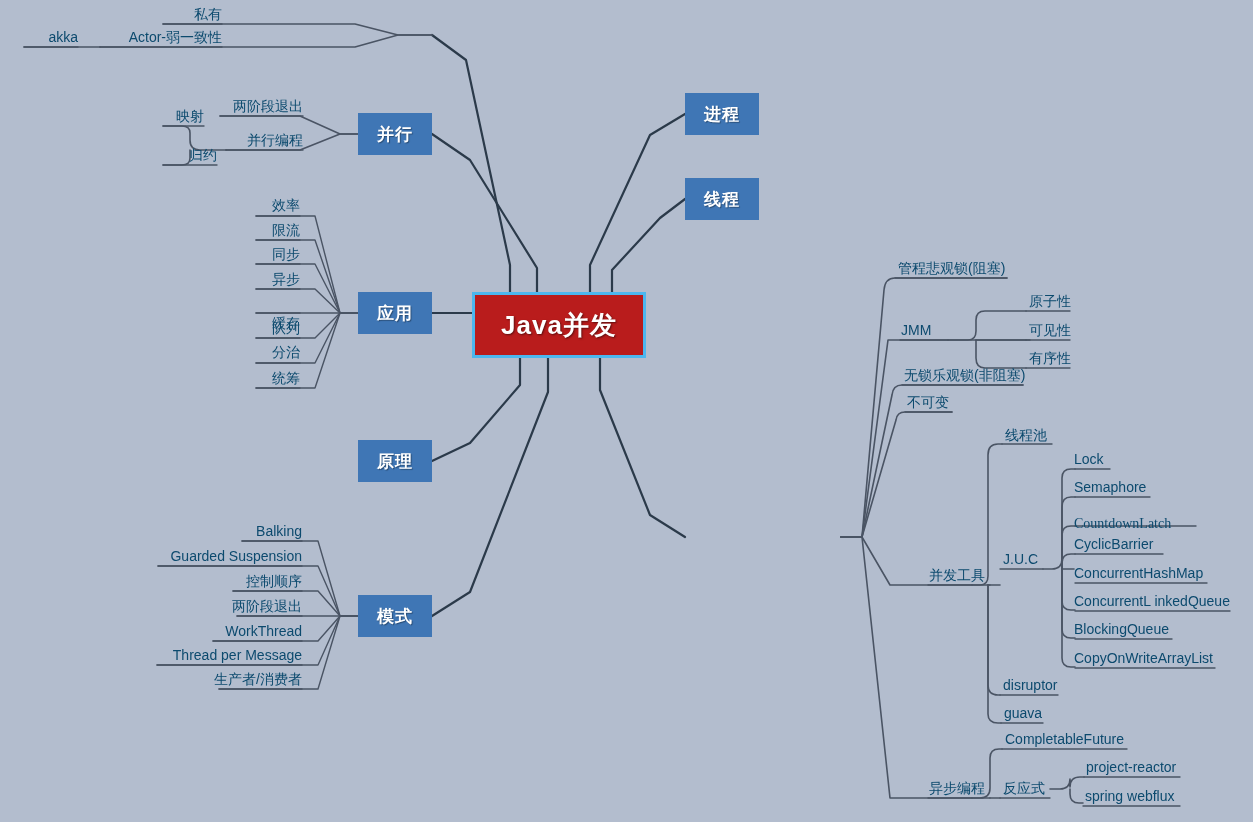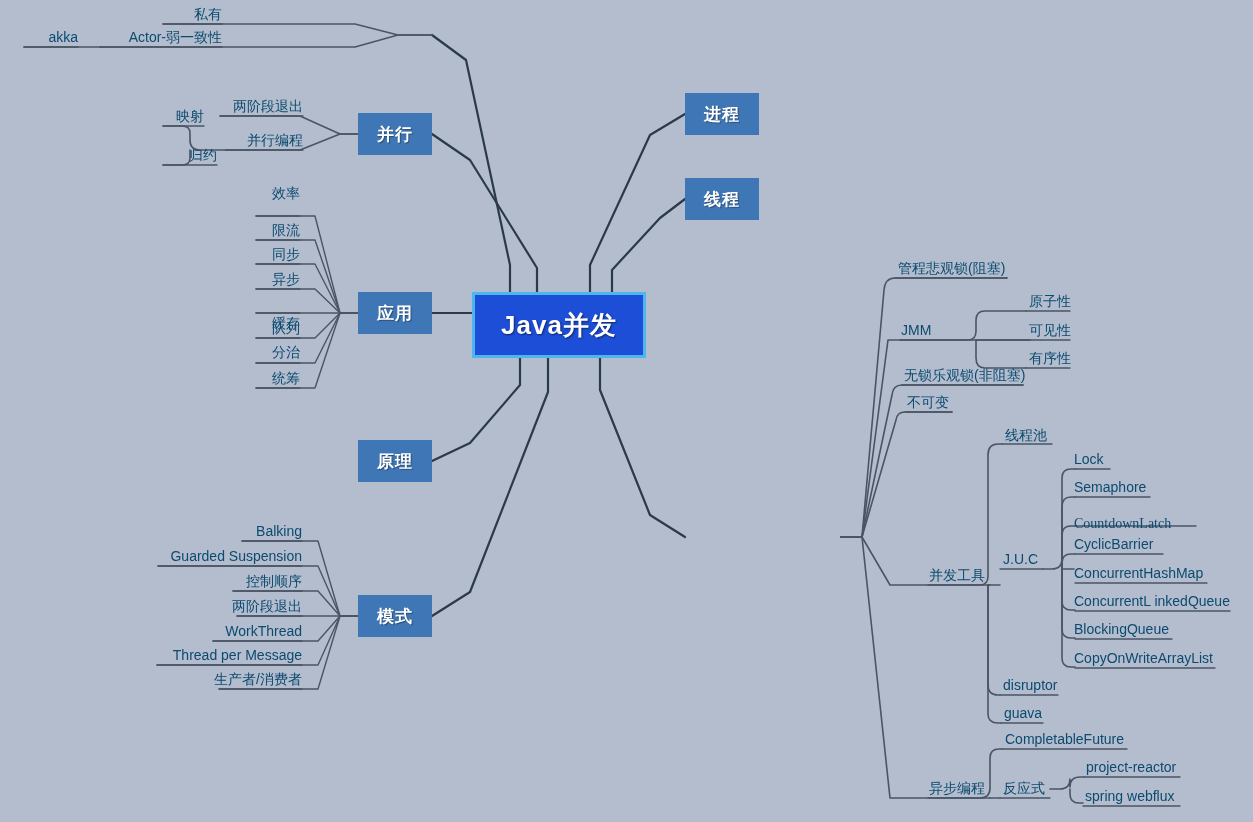--- a/index.html
+++ b/index.html
@@ -36,21 +36,21 @@
     display: flex;
     align-items: center;
     justify-content: center;
     letter-spacing: 1px;
     text-shadow: 1px 1px 1px rgba(0,0,0,.35);
     font-size: 17px;
     line-height: 1;
   }
   
   .rootnode {
-    background: #1d4ed8;
+    background: #b91c1c;
     border: 3px solid #4cb7ef;
     color: #ffffff;
     font-weight: bold;
     font-size: 26px;
     display: flex;
     align-items: center;
     justify-content: center;
     letter-spacing: 1px;
     text-shadow: 1px 1px 2px rgba(0,0,0,.5);
   }
@@ -254,21 +254,21 @@
   <div class="node leaf left" style="left:20px; top:29px; width:58px; height:16px;">akka</div>
 
   <div class="node leaf left" style="left:190px; top:98px; width:113px; height:16px;">两阶段退出</div>
 
   <div class="node leaf left" style="left:190px; top:132px; width:113px; height:16px;">并行编程</div>
 
   <div class="node leaf left" style="left:150px; top:108px; width:54px; height:16px;">映射</div>
 
   <div class="node leaf left" style="left:150px; top:147px; width:67px; height:16px;">归约</div>
 
-  <div class="node leaf left" style="left:240px; top:185px; width:60px; height:16px;">效率</div>
+  <div class="node leaf left" style="left:240px; top:198px; width:60px; height:16px;font-family:Liberation Serif, serif;">效率</div>
   <div class="node leaf left" style="left:240px; top:222px; width:60px; height:16px;">限流</div>
   <div class="node leaf left" style="left:240px; top:246px; width:60px; height:16px;">同步</div>
   <div class="node leaf left" style="left:240px; top:271px; width:60px; height:16px;">异步</div>
   <div class="node leaf left" style="left:240px; top:295px; width:60px; height:16px;margin-top:20px;">缓存</div>
   <div class="node leaf left" style="left:240px; top:320px; width:60px; height:16px;">队列</div>
   <div class="node leaf left" style="left:240px; top:344px; width:60px; height:16px;">分治</div>
   <div class="node leaf left" style="left:240px; top:370px; width:60px; height:16px;">统筹</div>
 
   <div class="node leaf left" style="left:180px; top:523px; width:122px; height:16px;">Balking</div>
   <div class="node leaf left" style="left:130px; top:548px; width:172px; height:16px;">Guarded Suspension</div>

